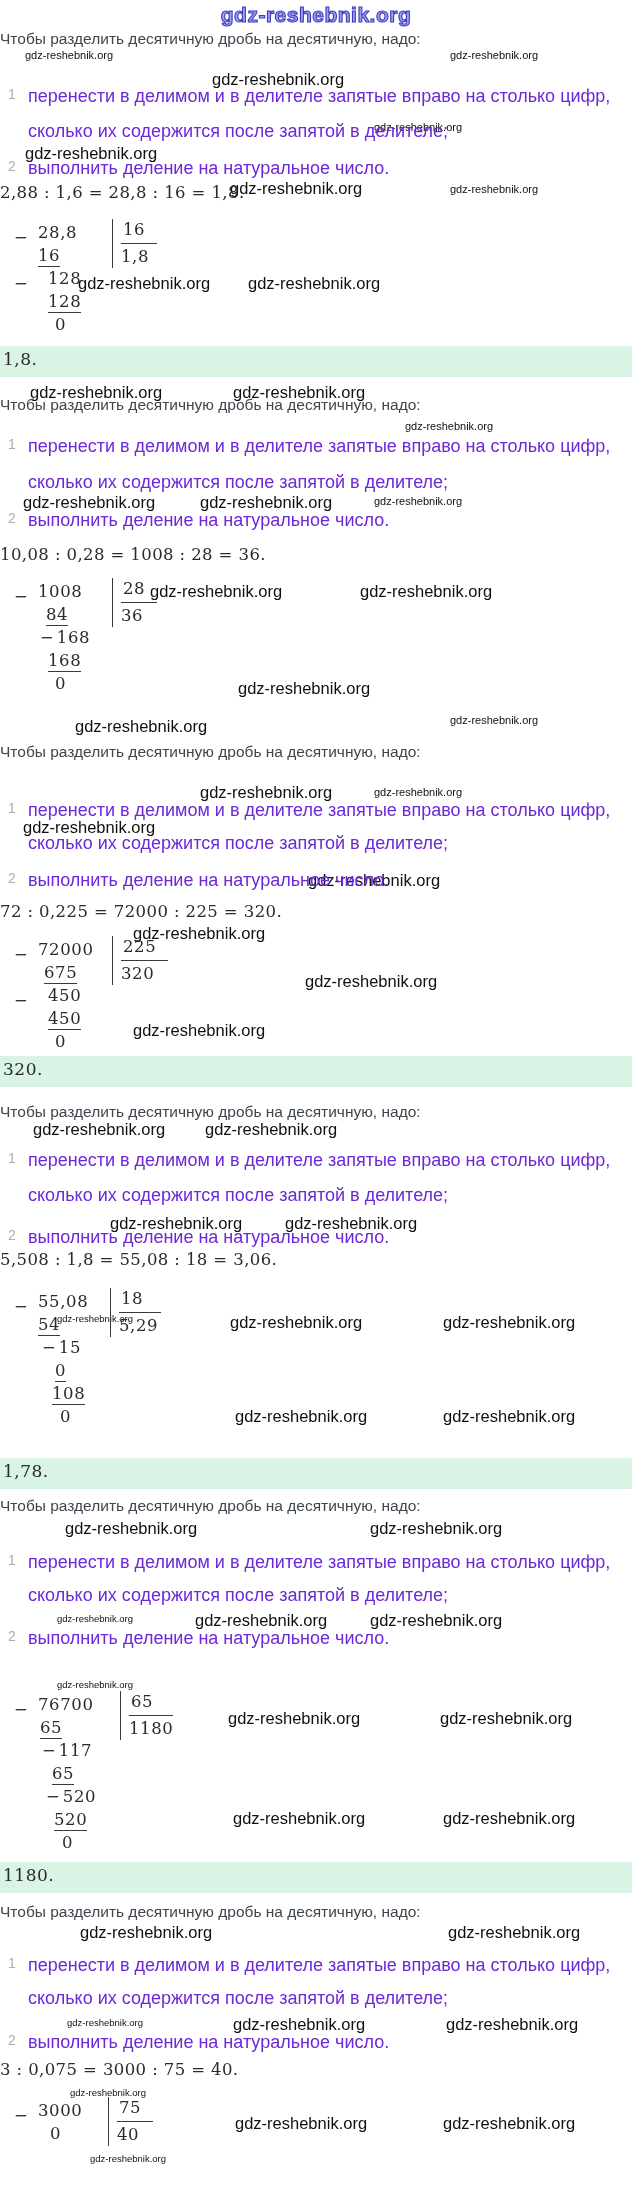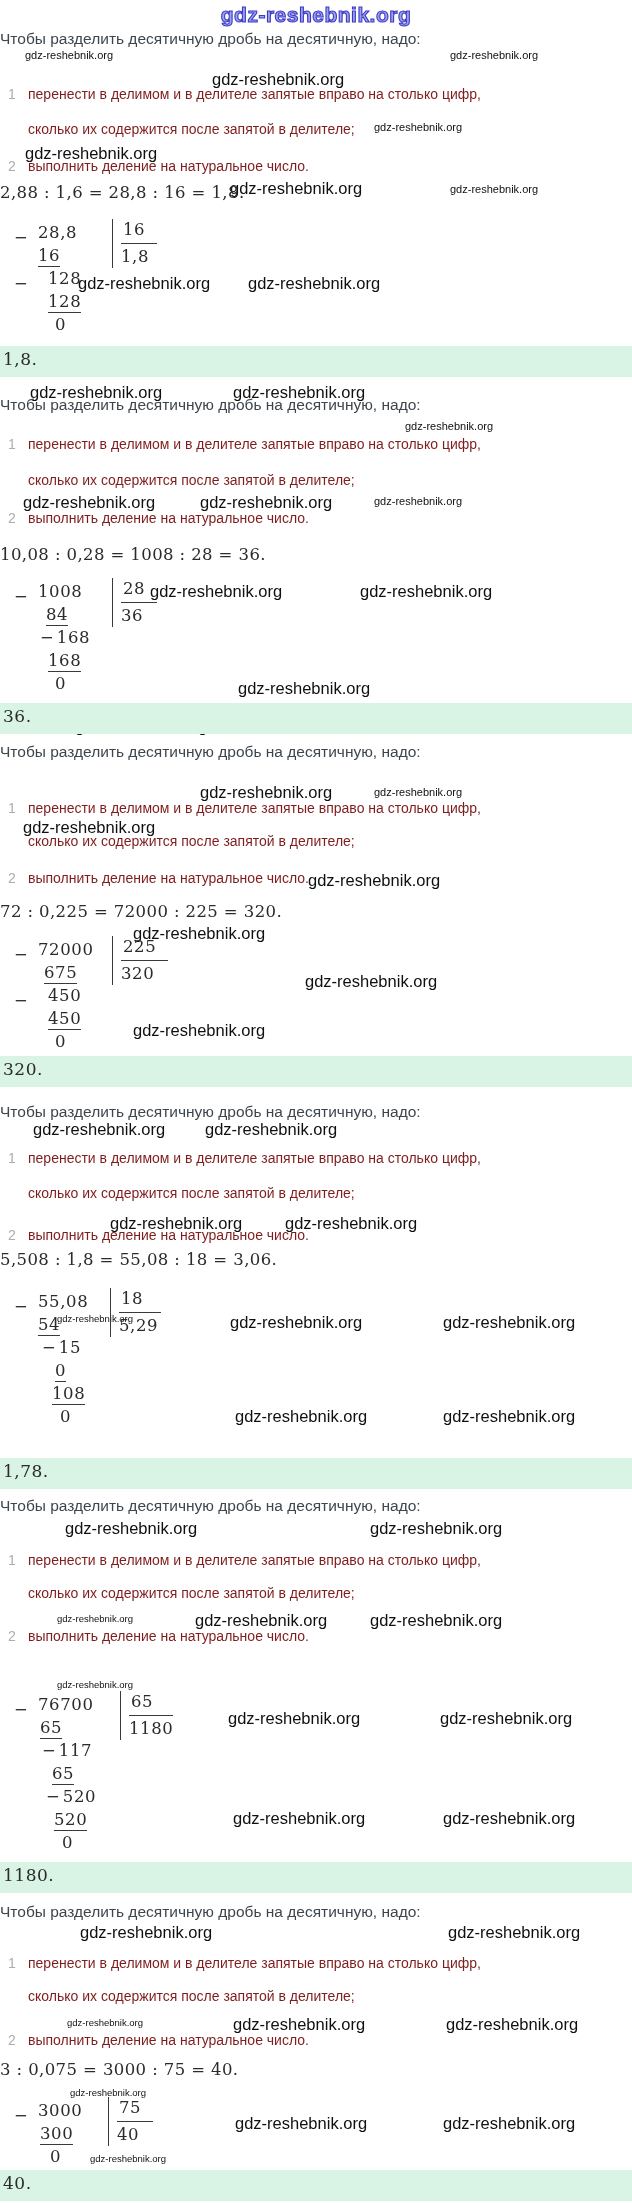--- a/index.html
+++ b/index.html
@@ -7,21 +7,21 @@
     position:relative; width:632px; height:2203px; overflow:hidden;
     font-family:"Liberation Sans", sans-serif; background:#ffffff;
   }
   .logo {
     position:absolute; top:3px; left:0; width:100%; text-align:center;
     font-size:21px; font-weight:bold; letter-spacing:0.5px;
     color:#9f9fe8; -webkit-text-stroke:1.1px #3a3ac8;
   }
   .sec { position:absolute; left:0; width:632px; }
   .rule-title { position:absolute; left:0; font-size:15.5px; color:#3e464d; white-space:nowrap; }
-  .step { position:absolute; font-size:14px; color:#7f1d1d; white-space:nowrap; }
+  .step { position:absolute; font-size:18px; color:#6d28d9; white-space:nowrap; }
   .step-num { position:absolute; font-size:14px; color:#a9aeb4; }
   .equation {
     position:absolute; left:0; font-family:"DejaVu Serif", serif;
     font-size:16.5px; color:#2b2b2b; letter-spacing:0.4px; white-space:nowrap;
   }
   .division {
     position:absolute; left:0; width:632px;
     font-family:"DejaVu Serif", serif; font-size:16.5px; color:#2b2b2b;
   }
   .drow { position:relative; height:23px; line-height:23px; }
@@ -139,23 +139,20 @@
       </div>
       <div class="drow" style="padding-left:55px">
         <span class="num">0</span>
       </div>
       <div class="dcol" style="left:112px; top:-2px; min-width:30px">
         <div class="divisor">28</div>
         <div class="quotient">36</div>
       </div>
     </div>
 
-    <div class="answer-bar" style="top:320px">
-      <div class="answer-text">36.</div>
-    </div>
   </div>
 
   <div class="sec" style="top:743px; height:360px">
     <div class="wm lg" style="left:200px; top:40px">gdz-reshebnik.org</div>
     <div class="wm sm" style="left:374px; top:43px">gdz-reshebnik.org</div>
     <div class="wm lg" style="left:23px; top:75px">gdz-reshebnik.org</div>
     <div class="wm lg" style="left:308px; top:128px">gdz-reshebnik.org</div>
     <div class="wm lg" style="left:133px; top:181px">gdz-reshebnik.org</div>
     <div class="wm lg" style="left:305px; top:229px">gdz-reshebnik.org</div>
     <div class="wm lg" style="left:133px; top:278px">gdz-reshebnik.org</div>
@@ -322,30 +319,24 @@
     <div class="step-num" style="top:129px; left:8px">2</div>
     <div class="step" style="top:129px; left:28px">выполнить деление на натуральное число.</div>
 
     <div class="equation" style="top:157px">3 : 0,075 = 3000 : 75 = 40.</div>
 
     <div class="division" style="top:196px">
       <div class="drow" style="padding-left:38px">
         <span class="minus-left">−</span>
         <span class="num">3000</span>
       </div>
-      <div class="drow" style="padding-left:40px">
-        <span class="num u">300</span>
-      </div>
       <div class="drow" style="padding-left:50px">
         <span class="num">0</span>
       </div>
       <div class="dcol" style="left:108px; top:-2px; min-width:30px">
         <div class="divisor">75</div>
         <div class="quotient">40</div>
       </div>
     </div>
 
-    <div class="answer-bar" style="top:267px">
-      <div class="answer-text">40.</div>
-    </div>
   </div>
 
 </div>
 
 </body></html>

